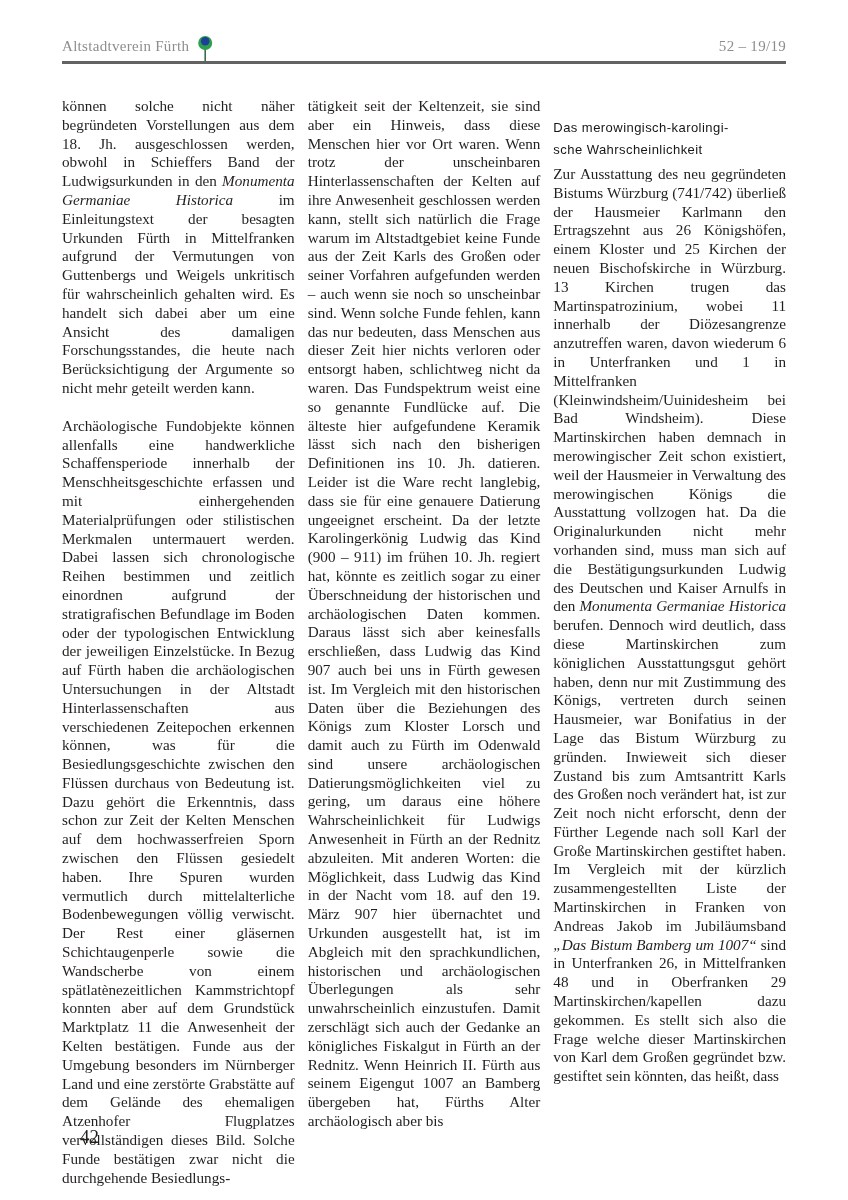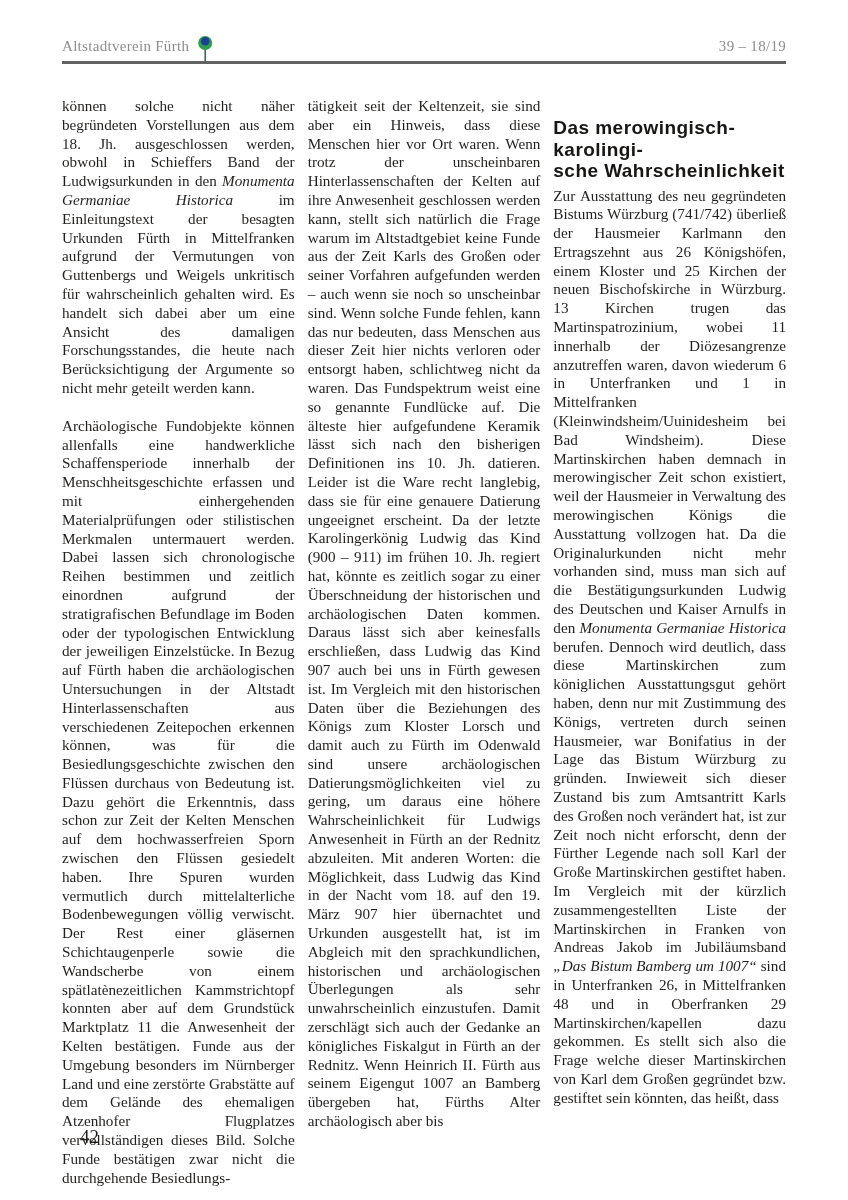--- a/index.html
+++ b/index.html
@@ -55,22 +55,22 @@
     text-align: justify;
     font-size: 15.2px;
     line-height: 18.8px;
     color: #211f1d;
   }
   .col p { margin: 0; }
   .col p + p { margin-top: 19px; }
   i { font-style: italic; }
   .section-heading {
     font-family: "Liberation Sans", "DejaVu Sans", sans-serif;
-    font-weight: 700;
-    font-size: 19px;
+    font-weight: 400;
+    font-size: 13px;
     line-height: 21.5px;
     letter-spacing: 0.45px;
     color: #171614;
     text-align: left;
     margin: 20px 0 5px 0;
   }
   
   .page-number {
     position: absolute;
     left: 80px;
@@ -86,21 +86,21 @@
 
   <div class="header">
     <span>Altstadtverein Fürth</span>
     <span class="tree-logo">
       <svg width="17" height="28" viewBox="0 0 17 28" aria-hidden="true">
         <rect x="7.4" y="13" width="1.6" height="14" fill="#3a6b52"></rect>
         <circle cx="8.2" cy="9" r="7" fill="#2f9e4e"></circle>
         <circle cx="8.2" cy="7.2" r="4.3" fill="#1c4096"></circle>
       </svg>
     </span>
-    <span>39 – 18/19</span>
+    <span>52 – 19/19</span>
   </div>
 
   <div class="rule"></div>
 
   <div class="columns">
 
     <div class="col">
       <p><span>können solche nicht näher begründeten Vorstellungen aus dem 18. Jh. ausgeschlossen werden, obwohl in Schieffers Band der Ludwigsurkunden in den </span><i>Monumenta Germaniae Historica</i><span> im Einleitungstext der besagten Urkunden Fürth in Mittelfranken aufgrund der Vermutungen von Guttenbergs und Weigels unkritisch für wahrscheinlich gehalten wird. Es handelt sich dabei aber um eine Ansicht des damaligen Forschungsstandes, die heute nach Berücksichtigung der Argumente so nicht mehr geteilt werden kann.</span></p>
       <p><span>Archäologische Fundobjekte können allenfalls eine handwerkliche Schaffensperiode innerhalb der Menschheitsgeschichte erfassen und mit einhergehenden Materialprüfungen oder stilistischen Merkmalen untermauert werden. Dabei lassen sich chronologische Reihen bestimmen und zeitlich einordnen aufgrund der stratigrafischen Befundlage im Boden oder der typologischen Entwicklung der jeweiligen Einzelstücke. In Bezug auf Fürth haben die archäologischen Untersuchungen in der Altstadt Hinterlassenschaften aus verschiedenen Zeitepochen erkennen können, was für die Besiedlungsgeschichte zwischen den Flüssen durchaus von Bedeutung ist. Dazu gehört die Erkenntnis, dass schon zur Zeit der Kelten Menschen auf dem hochwasserfreien Sporn zwischen den Flüssen gesiedelt haben. Ihre Spuren wurden vermutlich durch mittelalterliche Bodenbewegungen völlig verwischt. Der Rest einer gläsernen Schichtaugenperle sowie die Wandscherbe von einem spätlatènezeitlichen Kammstrichtopf konnten aber auf dem Grundstück Marktplatz 11 die Anwesenheit der Kelten bestätigen. Funde aus der Umgebung besonders im Nürnberger Land und eine zerstörte Grabstätte auf dem Gelände des ehemaligen Atzenhofer Flugplatzes vervollständigen dieses Bild. Solche Funde bestätigen zwar nicht die durchgehende Besiedlungs-</span></p>
     </div>

